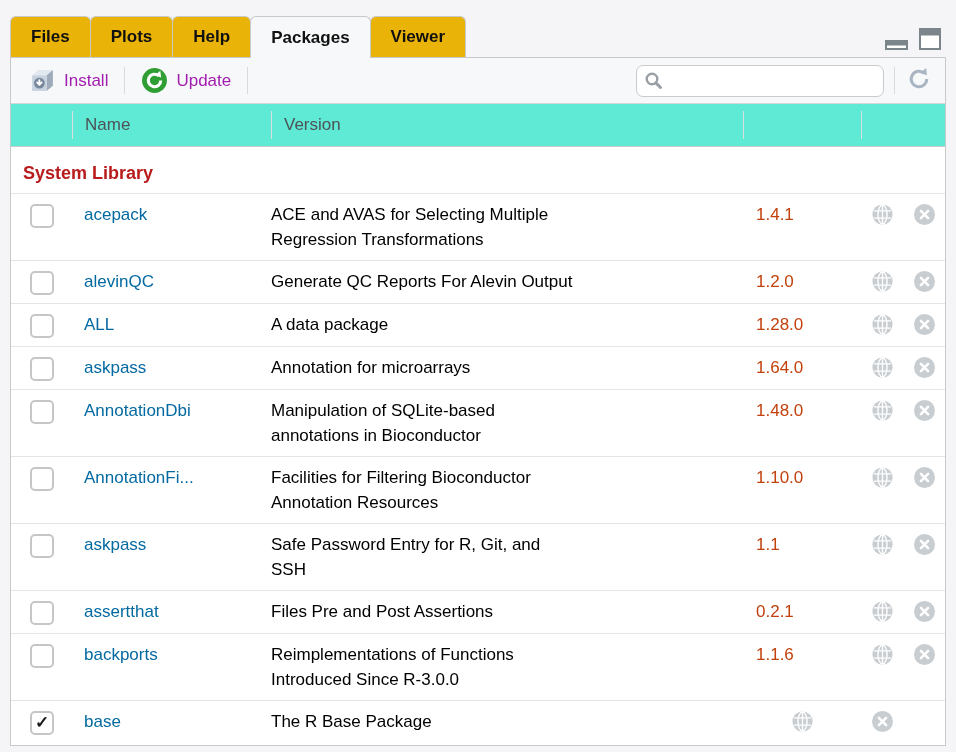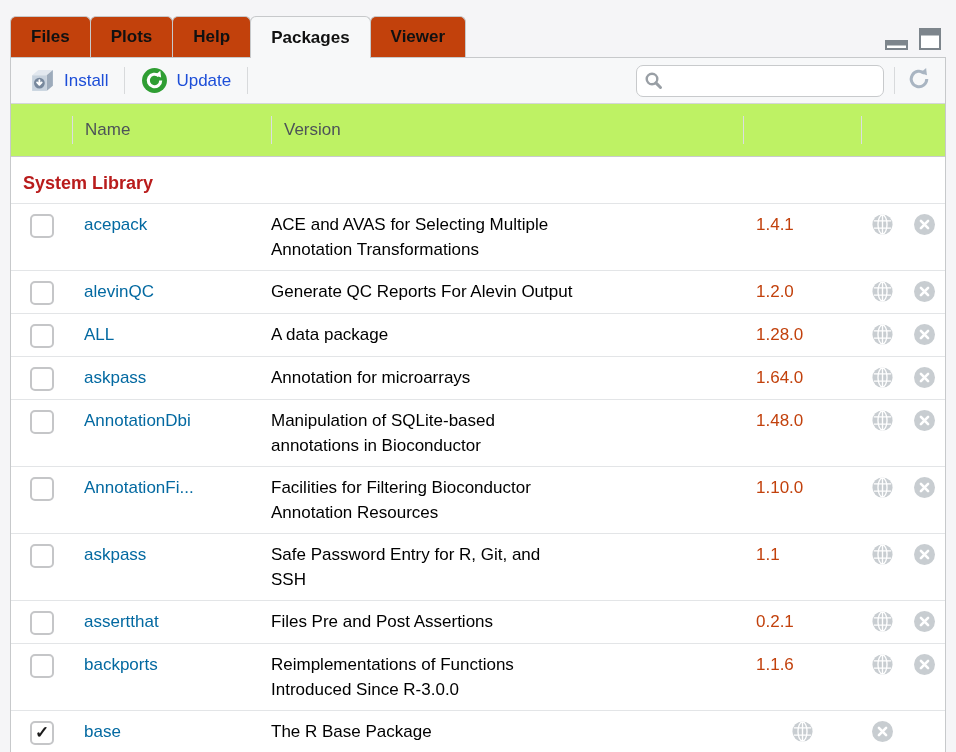--- a/index.html
+++ b/index.html
@@ -9,47 +9,47 @@
     font-family:"Liberation Sans",sans-serif;
     -webkit-font-smoothing:antialiased;
   }
   .pane{position:absolute;left:10px;top:16px;width:936px;}
 
   
   .tabbar{display:flex;align-items:flex-end;height:41px;position:relative;}
   .tab{
     height:40px;line-height:40px;padding:0 20px;margin-right:-1px;
     font-size:17px;font-weight:bold;color:#111;
-    background:#c2410c;border:1px solid #c7c9cb;border-bottom:none;
+    background:#eab308;border:1px solid #c7c9cb;border-bottom:none;
     border-radius:6px 6px 0 0;position:relative;z-index:1;cursor:default;
   }
   .tab.active{background:#f7f8f9;height:41px;line-height:41px;margin-bottom:-1px;z-index:3;}
   .winbtns{position:absolute;right:4px;bottom:7px;display:flex;gap:10px;align-items:flex-end;z-index:2;}
   .winbtns svg{display:block;}
 
   
   .pane-body{border:1px solid #c7c9cb;background:#ffffff;width:934px;position:relative;z-index:2;}
 
   
   .toolbar{height:45px;display:flex;align-items:center;background:#f7f8f9;padding:0 10px 0 12px;box-sizing:border-box;}
-  .tool-btn{display:flex;align-items:center;gap:8px;font-size:17px;color:#1d4ed8;padding:2px 6px;border-radius:4px;cursor:default;}
+  .tool-btn{display:flex;align-items:center;gap:8px;font-size:17px;color:#a21caf;padding:2px 6px;border-radius:4px;cursor:default;}
   .tool-btn svg{display:block;}
   .tsep{width:1px;height:27px;background:#d8dadc;margin:0 10px;}
   .spacer{flex:1;}
   .searchwrap{position:relative;width:248px;height:32px;}
   .searchwrap input{
     width:100%;height:32px;box-sizing:border-box;border:1px solid #c8cacc;border-radius:7px;
     padding:0 8px 0 32px;font-size:16px;font-family:"Liberation Sans",sans-serif;background:#fff;outline:none;
   }
   .searchwrap .mag{position:absolute;left:8px;top:6px;}
 
   
   .thead{
     display:grid;grid-template-columns:61px 199px 472px 118px 43px 41px;
-    height:54px;align-items:center;background:#bef264;
+    height:44px;align-items:center;background:#5eead4;
     border-top:1px solid #d4d6d8;border-bottom:1px solid #c9cbcd;
     box-sizing:border-box;color:#4d5358;font-size:17px;
   }
   .thead .hcell{height:28px;line-height:28px;padding-left:12px;border-left:1px solid #dcdee0;}
   .thead .hcell:first-child{border-left:none;}
 
   
   .tbody{height:598px;overflow:hidden;background:#fff;}
   .section-row{padding:16px 0 9px 12px;font-size:18px;font-weight:bold;color:#b91c1c;}
   .pkg-row{
@@ -170,21 +170,21 @@
           <div class="pkg-row">
     <div class="cbcell">
       <div class="cb">
                 <span class="mark"></span>
               </div>
     </div>
     <div class="namecell">
       <a href="#">acepack</a>
     </div>
     <div class="desccell">
-      <span>ACE and AVAS for Selecting Multiple Annotation Transformations</span>
+      <span>ACE and AVAS for Selecting Multiple Regression Transformations</span>
     </div>
     <div class="vercell">1.4.1</div>
     <div class="iconcell">
       <span>
         <svg width="21" height="21" viewBox="0 0 20 20">
           <circle cx="10" cy="10" r="9.6" fill="#c8cdd1"></circle>
           <g stroke="#ffffff" stroke-width="1.3" fill="none">
             <ellipse cx="10" cy="10" rx="4.3" ry="9"></ellipse>
             <path d="M1.7 6.6h16.6 M1.7 13.4h16.6 M10 1v18"></path>
           </g>

